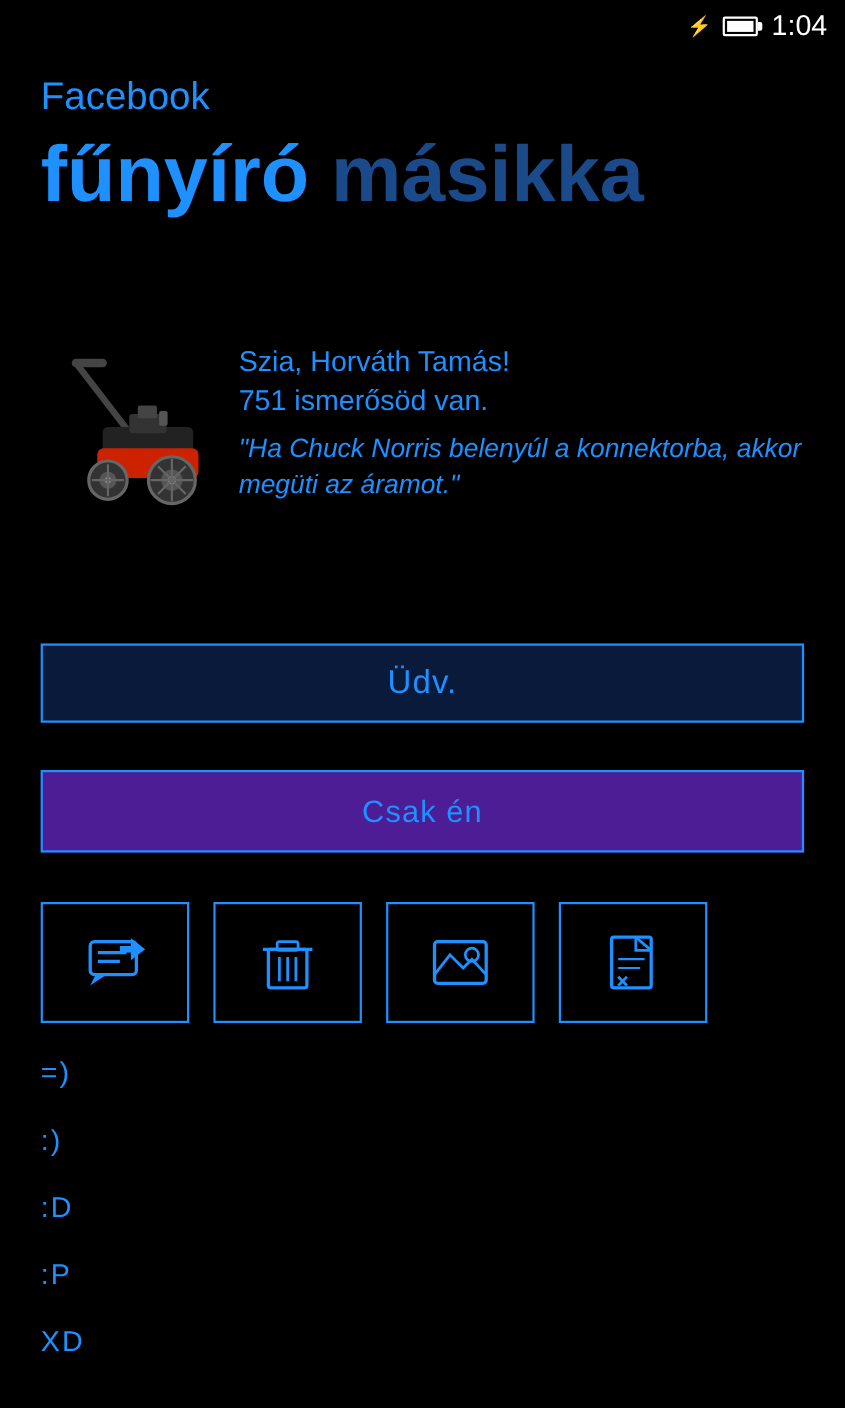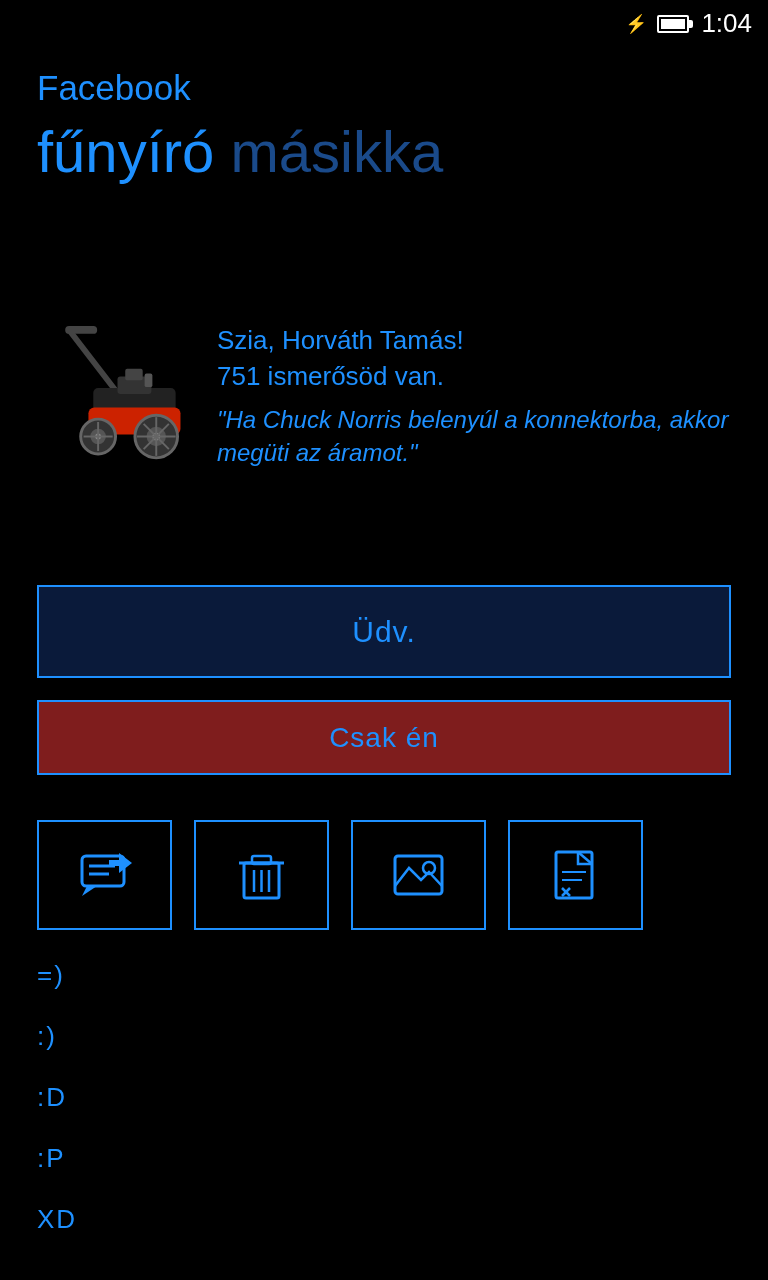--- a/index.html
+++ b/index.html
@@ -67,22 +67,22 @@
       color: #1E90FF;
       letter-spacing: 0;
     }
 
     
     .panorama-header {
       position: absolute;
       top: 120px;
       left: 0;
       right: 0;
-      font-size: 58px;
-      font-weight: 400;
+      font-size: 72px;
+      font-weight: 700;
       color: #1565C0;
       white-space: nowrap;
       padding-left: 37px;
       line-height: 1.1;
       overflow: hidden;
     }
 
     .panorama-header .active {
       color: #1E90FF;
     }
@@ -92,21 +92,21 @@
     }
 
     
     .profile-section {
       position: absolute;
       top: 310px;
       left: 37px;
       right: 37px;
       display: flex;
       flex-direction: row;
-      align-items: flex-end;
+      align-items: flex-start;
       gap: 20px;
     }
 
     .avatar-container {
       width: 160px;
       height: 160px;
       flex-shrink: 0;
       display: flex;
       align-items: center;
       justify-content: center;
@@ -137,40 +137,40 @@
       line-height: 1.4;
       color: #1E90FF;
     }
 
     
     .btn-primary {
       position: absolute;
       top: 585px;
       left: 37px;
       right: 37px;
-      height: 93px;
+      height: 72px;
       background: #0A1A3A;
       border: 2px solid #1E90FF;
       color: #1E90FF;
       font-size: 30px;
       font-weight: 300;
       display: flex;
       align-items: center;
       justify-content: center;
       cursor: pointer;
       letter-spacing: 1px;
     }
 
     .btn-secondary {
       position: absolute;
       top: 700px;
       left: 37px;
       right: 37px;
       height: 75px;
-      background: #7f1d1d;
+      background: #4c1d95;
       border: 2px solid #1E90FF;
       color: #1E90FF;
       font-size: 28px;
       font-weight: 300;
       display: flex;
       align-items: center;
       justify-content: center;
       cursor: pointer;
       letter-spacing: 1px;
     }

